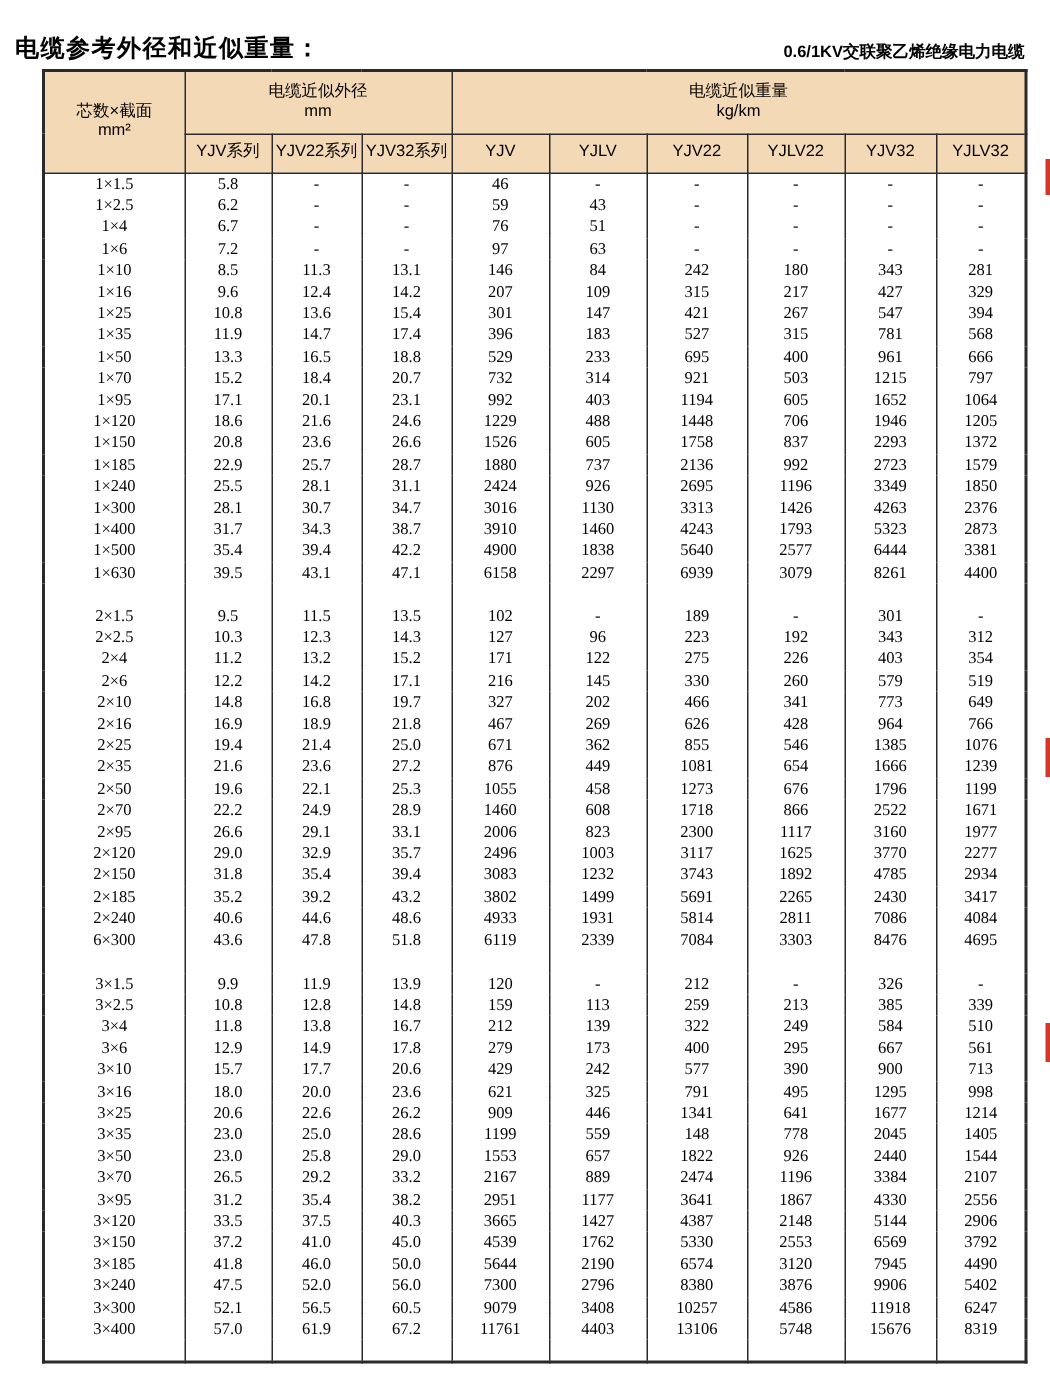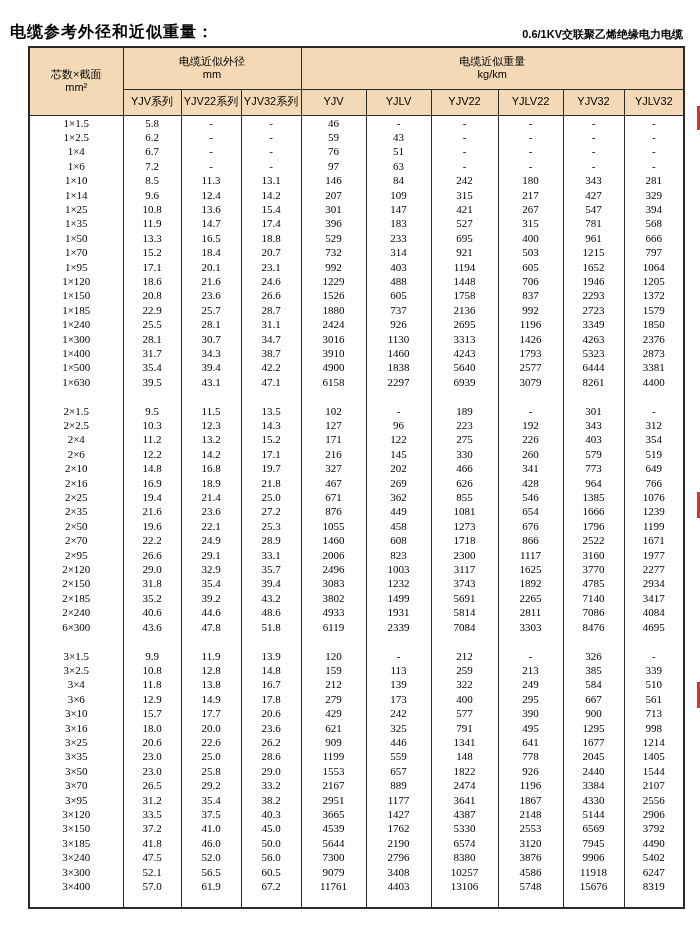--- a/index.html
+++ b/index.html
@@ -161,21 +161,21 @@
         <td data-name="value-cell">11.3</td>
         <td data-name="value-cell">13.1</td>
         <td data-name="value-cell">146</td>
         <td data-name="value-cell">84</td>
         <td data-name="value-cell">242</td>
         <td data-name="value-cell">180</td>
         <td data-name="value-cell">343</td>
         <td data-name="value-cell">281</td>
       </tr>
       <tr data-name="table-row">
-        <td data-name="spec-cell">1×14</td>
+        <td data-name="spec-cell">1×16</td>
         <td data-name="value-cell">9.6</td>
         <td data-name="value-cell">12.4</td>
         <td data-name="value-cell">14.2</td>
         <td data-name="value-cell">207</td>
         <td data-name="value-cell">109</td>
         <td data-name="value-cell">315</td>
         <td data-name="value-cell">217</td>
         <td data-name="value-cell">427</td>
         <td data-name="value-cell">329</td>
       </tr>
@@ -505,21 +505,21 @@
       </tr>
       <tr data-name="table-row">
         <td data-name="spec-cell">2×185</td>
         <td data-name="value-cell">35.2</td>
         <td data-name="value-cell">39.2</td>
         <td data-name="value-cell">43.2</td>
         <td data-name="value-cell">3802</td>
         <td data-name="value-cell">1499</td>
         <td data-name="value-cell">5691</td>
         <td data-name="value-cell">2265</td>
-        <td data-name="value-cell">7140</td>
+        <td data-name="value-cell">2430</td>
         <td data-name="value-cell">3417</td>
       </tr>
       <tr data-name="table-row">
         <td data-name="spec-cell">2×240</td>
         <td data-name="value-cell">40.6</td>
         <td data-name="value-cell">44.6</td>
         <td data-name="value-cell">48.6</td>
         <td data-name="value-cell">4933</td>
         <td data-name="value-cell">1931</td>
         <td data-name="value-cell">5814</td>

